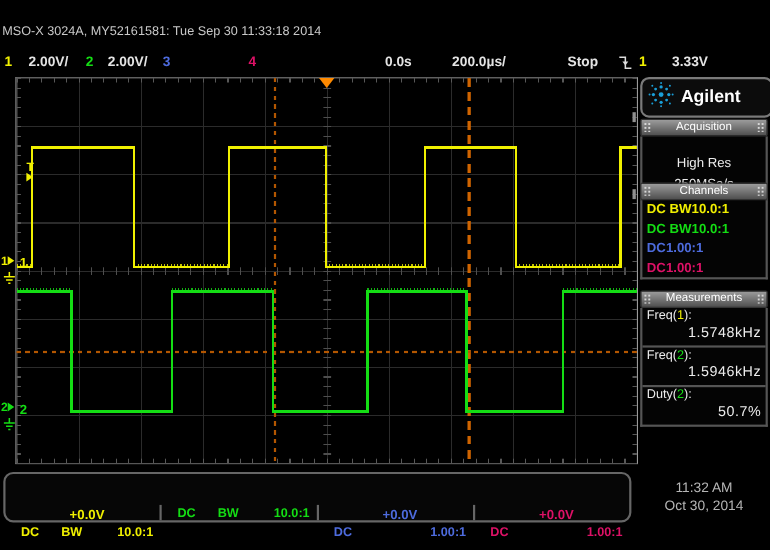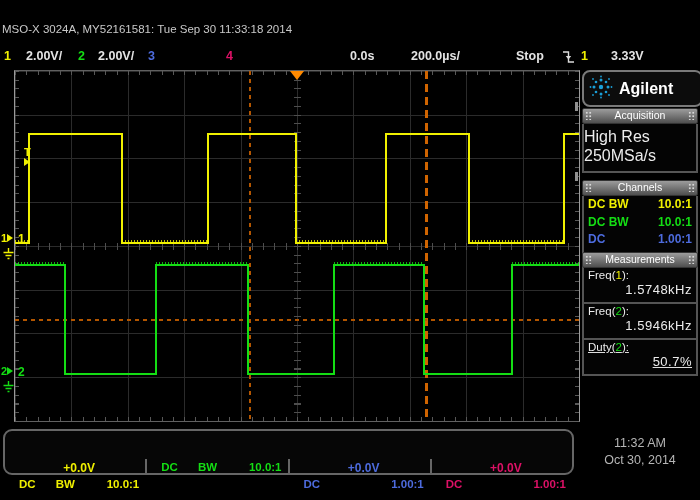--- a/index.html
+++ b/index.html
@@ -54,25 +54,25 @@
   #agilent-box{left:582px;top:70px;width:112px;height:33px;border:2px solid #7a7a7a;
       border-radius:8px;background:#0c0c0c;display:flex;align-items:center;gap:6px;padding-left:5px;}
   #agilent-name{color:#fff;font-size:16px;font-weight:bold;}
   .section{left:582px;width:116px;}
   .sec-header{height:14px;background:linear-gradient(#9c9c9c,#4f4f4f);border:1px solid #333;
       color:#fff;font-size:10.5px;text-align:center;line-height:13px;position:relative;border-radius:2px;}
   .grip{position:absolute;top:2px;width:7px;height:9px;
       background:radial-gradient(#d8d8d8 0.8px,transparent 1px);background-size:3.5px 3.5px;}
   .grip.l{left:2px;} .grip.r{right:2px;}
   .sec-body{border:2px solid #555;border-top:none;background:#040404;}
-  #acq-body{height:44px;font-size:16px;color:#ececec;padding-top:3px;line-height:19px;}
-  .ch-row{display:flex;justify-content:space-between;padding:0 4px;font-size:12px;
+  #acq-body{height:44px;text-align:center;font-size:12px;color:#ececec;padding-top:15px;line-height:19px;}
+  .ch-row{display:flex;justify-content:flex-start;padding:0 4px;font-size:12px;
       font-weight:bold;height:17.5px;line-height:17.5px;}
   .meas-row{border-bottom:2px solid #555;padding:1px 4px 2px 4px;height:31px;}
-  .meas-row:last-child{border-bottom:none;text-decoration:underline;}
+  .meas-row:last-child{border-bottom:none;}
   .meas-label{font-size:11.5px;color:#ececec;}
   .meas-value{font-size:13px;color:#ececec;text-align:right;margin-top:1px;letter-spacing:0.5px;}
 
   
   #bottom-bar{left:3px;top:429px;width:567px;height:42px;border:2px solid #666;
       border-radius:9px;background:#060606;display:flex;}
   .bcell{flex:1;position:relative;border-right:2px solid #666;padding:2px 6px 0 14px;margin-top:28px;}
   .bcell:last-child{border-right:none;}
   .bcell .v{text-align:center;font-size:12px;font-weight:bold;height:17px;}
   .bcell .r2{display:flex;font-size:11.5px;font-weight:bold;}
@@ -194,21 +194,21 @@
     <span class="grip l"></span>
     <span>Acquisition</span>
     <span class="grip r"></span>
   </div>
   <div class="sec-body" id="acq-body">
     <div>High Res</div>
     <div>250MSa/s</div>
   </div>
 </div>
 
-<div class="abs section" style="top:180px">
+<div class="abs section" style="top:166px">
   <div class="sec-header">
     <span class="grip l"></span>
     <span>Channels</span>
     <span class="grip r"></span>
   </div>
   <div class="sec-body">
     <div class="ch-row c1">
       <span>DC BW</span>
       <span>10.0:1</span>
     </div>
@@ -220,21 +220,21 @@
       <span>DC</span>
       <span>1.00:1</span>
     </div>
     <div class="ch-row c4">
       <span>DC</span>
       <span>1.00:1</span>
     </div>
   </div>
 </div>
 
-<div class="abs section" style="top:252px">
+<div class="abs section" style="top:264px">
   <div class="sec-header">
     <span class="grip l"></span>
     <span>Measurements</span>
     <span class="grip r"></span>
   </div>
   <div class="sec-body">
     <div class="meas-row">
       <div class="meas-label"><span>Freq(</span><span class="c1">1</span><span>):</span></div>
       <div class="meas-value">1.5748kHz</div>
     </div>

